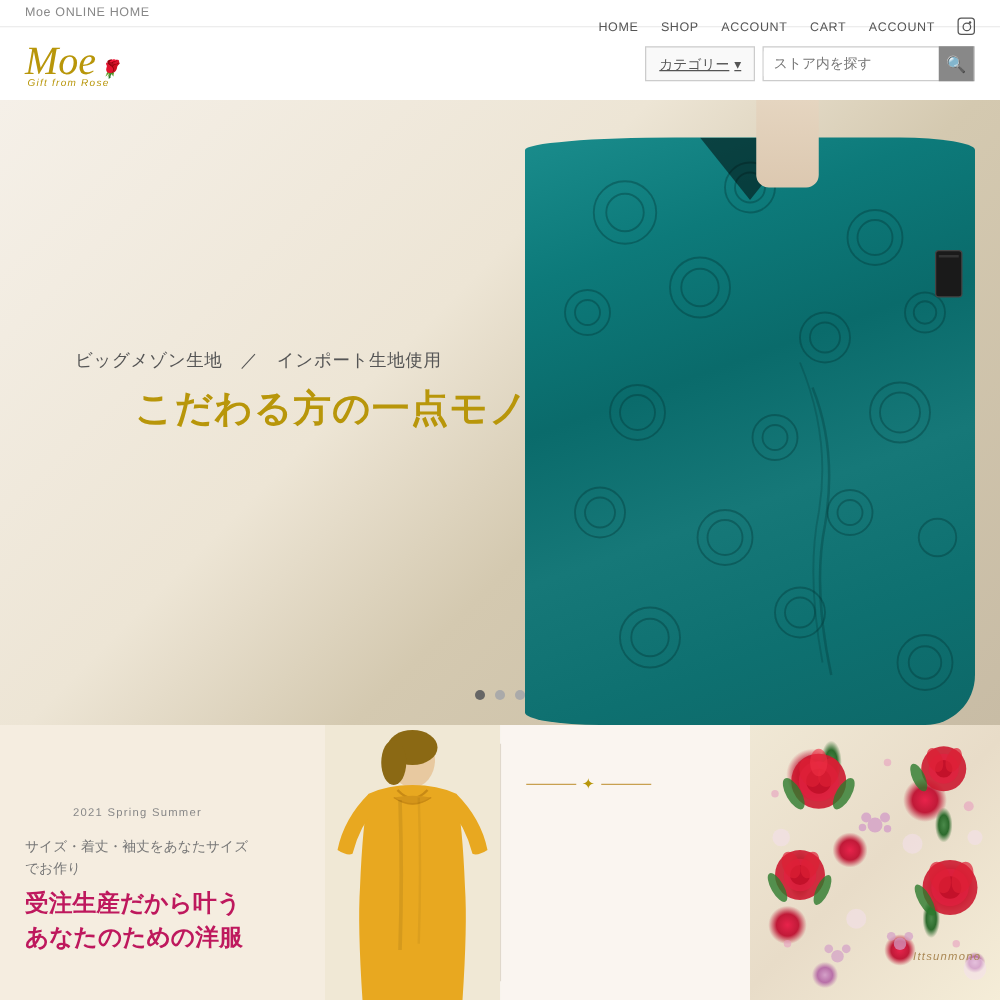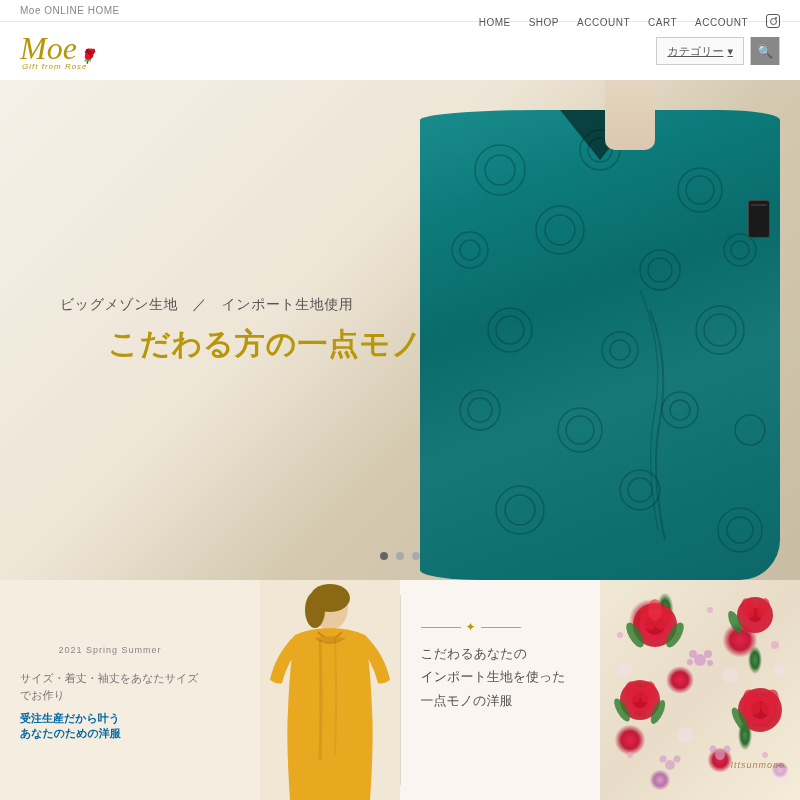--- a/index.html
+++ b/index.html
@@ -175,21 +175,21 @@
     }
     .dress-pattern {
       position: absolute;
       top: 0; left: 0; right: 0; bottom: 0;
     }
 
     
     .hero-text {
       position: absolute;
       left: 60px;
-      top: 216px;
+      top: 200px;
     }
     .hero-sub {
       font-size: 14px;
       color: #555;
       margin-bottom: 10px;
       letter-spacing: 0.5px;
     }
     .hero-main {
       font-size: 30px;
       color: #b8960a;
@@ -258,22 +258,22 @@
     }
 
     .card-sub-text {
       font-size: 11px;
       color: #777;
       line-height: 1.5;
       margin-bottom: 8px;
     }
 
     .card-main-text {
-      font-size: 11px;
-      color: #0369a1;
+      font-size: 19px;
+      color: #be185d;
       font-weight: bold;
       line-height: 1.4;
     }
 
     
     .floral-area {
       position: absolute;
       right: 0;
       top: 0;
       width: 200px;
@@ -381,20 +381,21 @@
     </div>
     <div class="logo-tagline">Gift from Rose</div>
   </div>
 
   <div class="header-search">
     <div class="category-dropdown">
       <span>カテゴリー</span>
       <span>▾</span>
     </div>
     <div class="search-box">
+      <input class="search-input" type="text" placeholder="ストア内を探す" style="">
       <button class="search-btn">
         <span>🔍</span>
       </button>
     </div>
   </div>
 </div>
 
 <div class="hero">
 
   <div class="hero-dress-area">
@@ -507,25 +508,20 @@
 
   <div class="card-separator"></div>
 
   <div class="card card-right">
     <div class="card-right-text">
       <div class="divider-ornament">
         <div class="divider-line"></div>
         <span>✦</span>
         <div class="divider-line"></div>
       </div>
-      <div style="font-size:13px; color:#555; line-height:1.8;">
-        <div>こだわるあなたの</div>
-        <div>インポート生地を使った</div>
-        <div>一点モノの洋服</div>
-      </div>
     </div>
 
     <div class="floral-area">
       <div class="floral-bg"></div>
       <div class="floral-leaves"></div>
 
       <svg style="position:absolute;top:0;left:0;" viewBox="0 0 200 220" width="200" height="220">
 
         <g>
 

